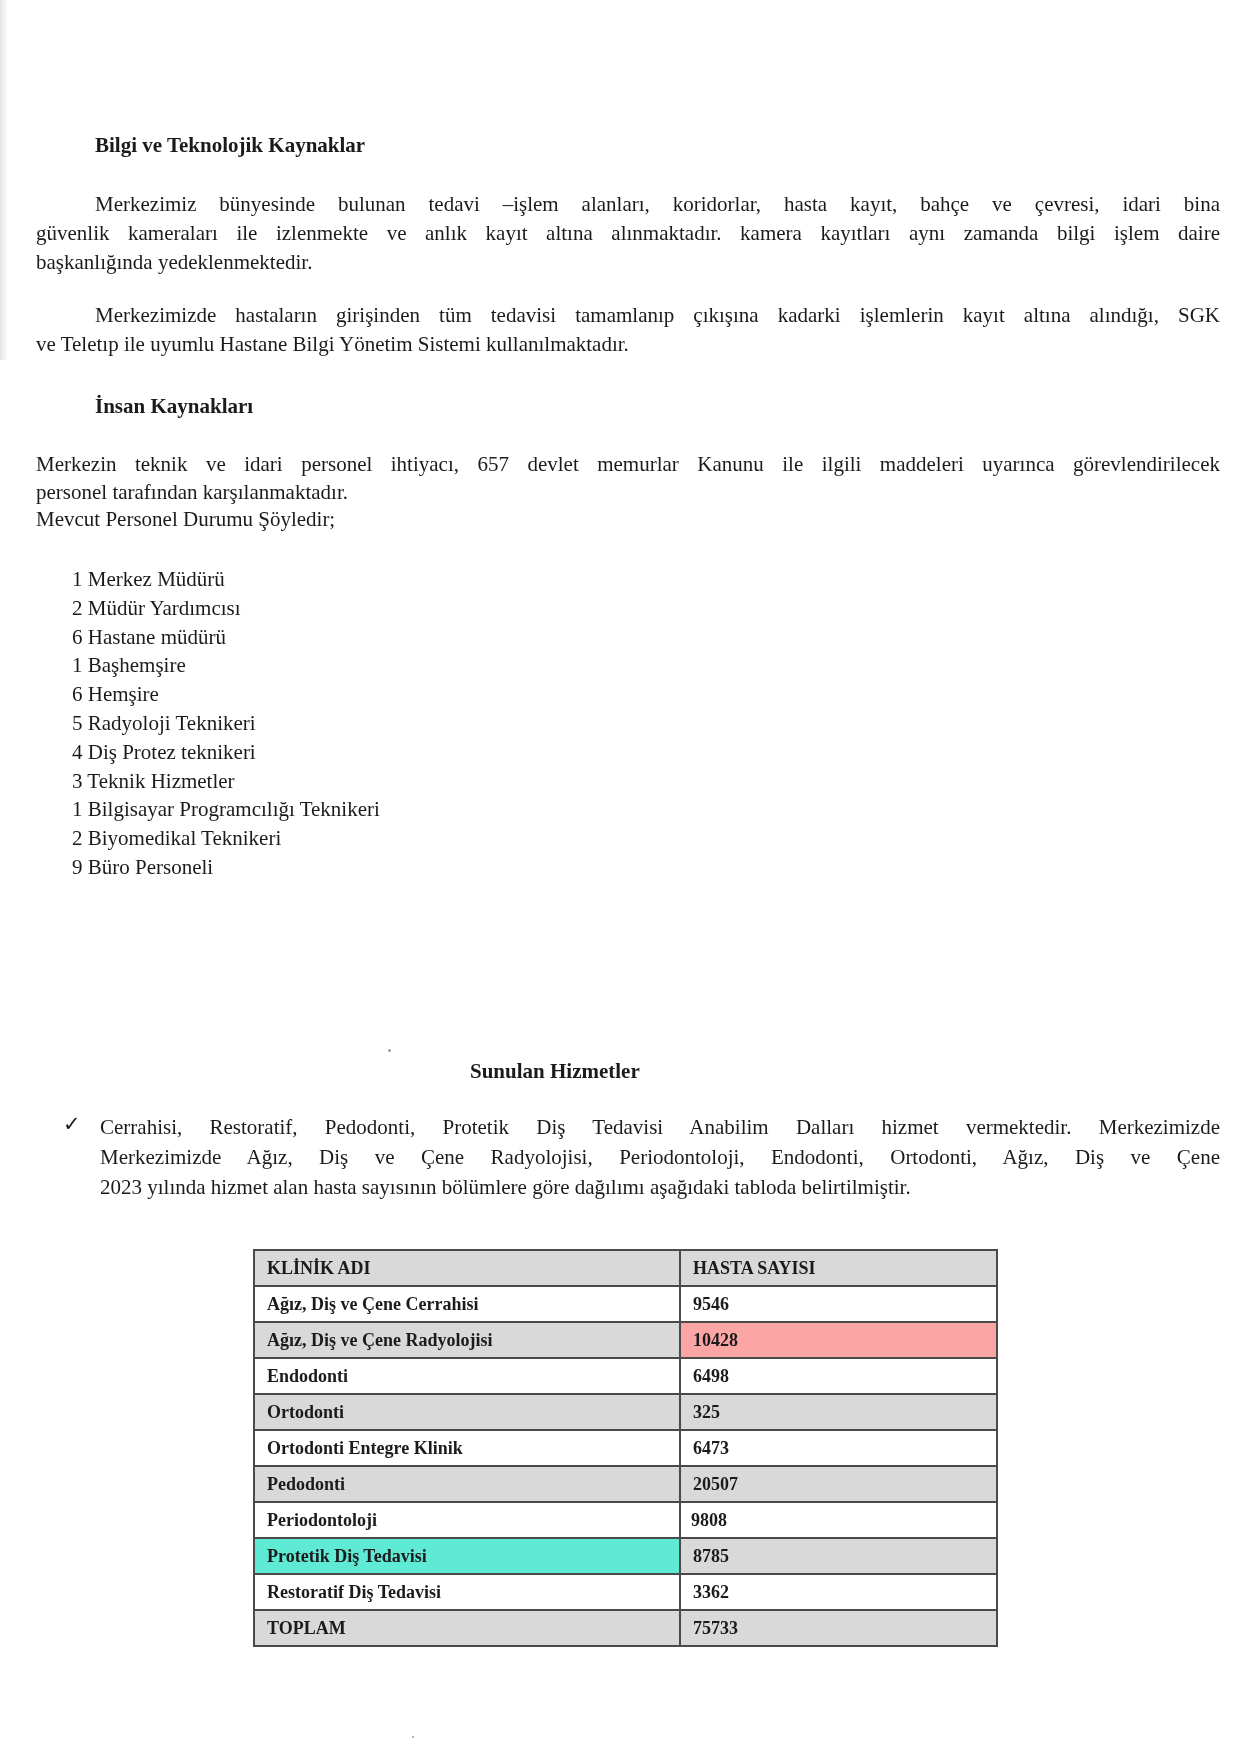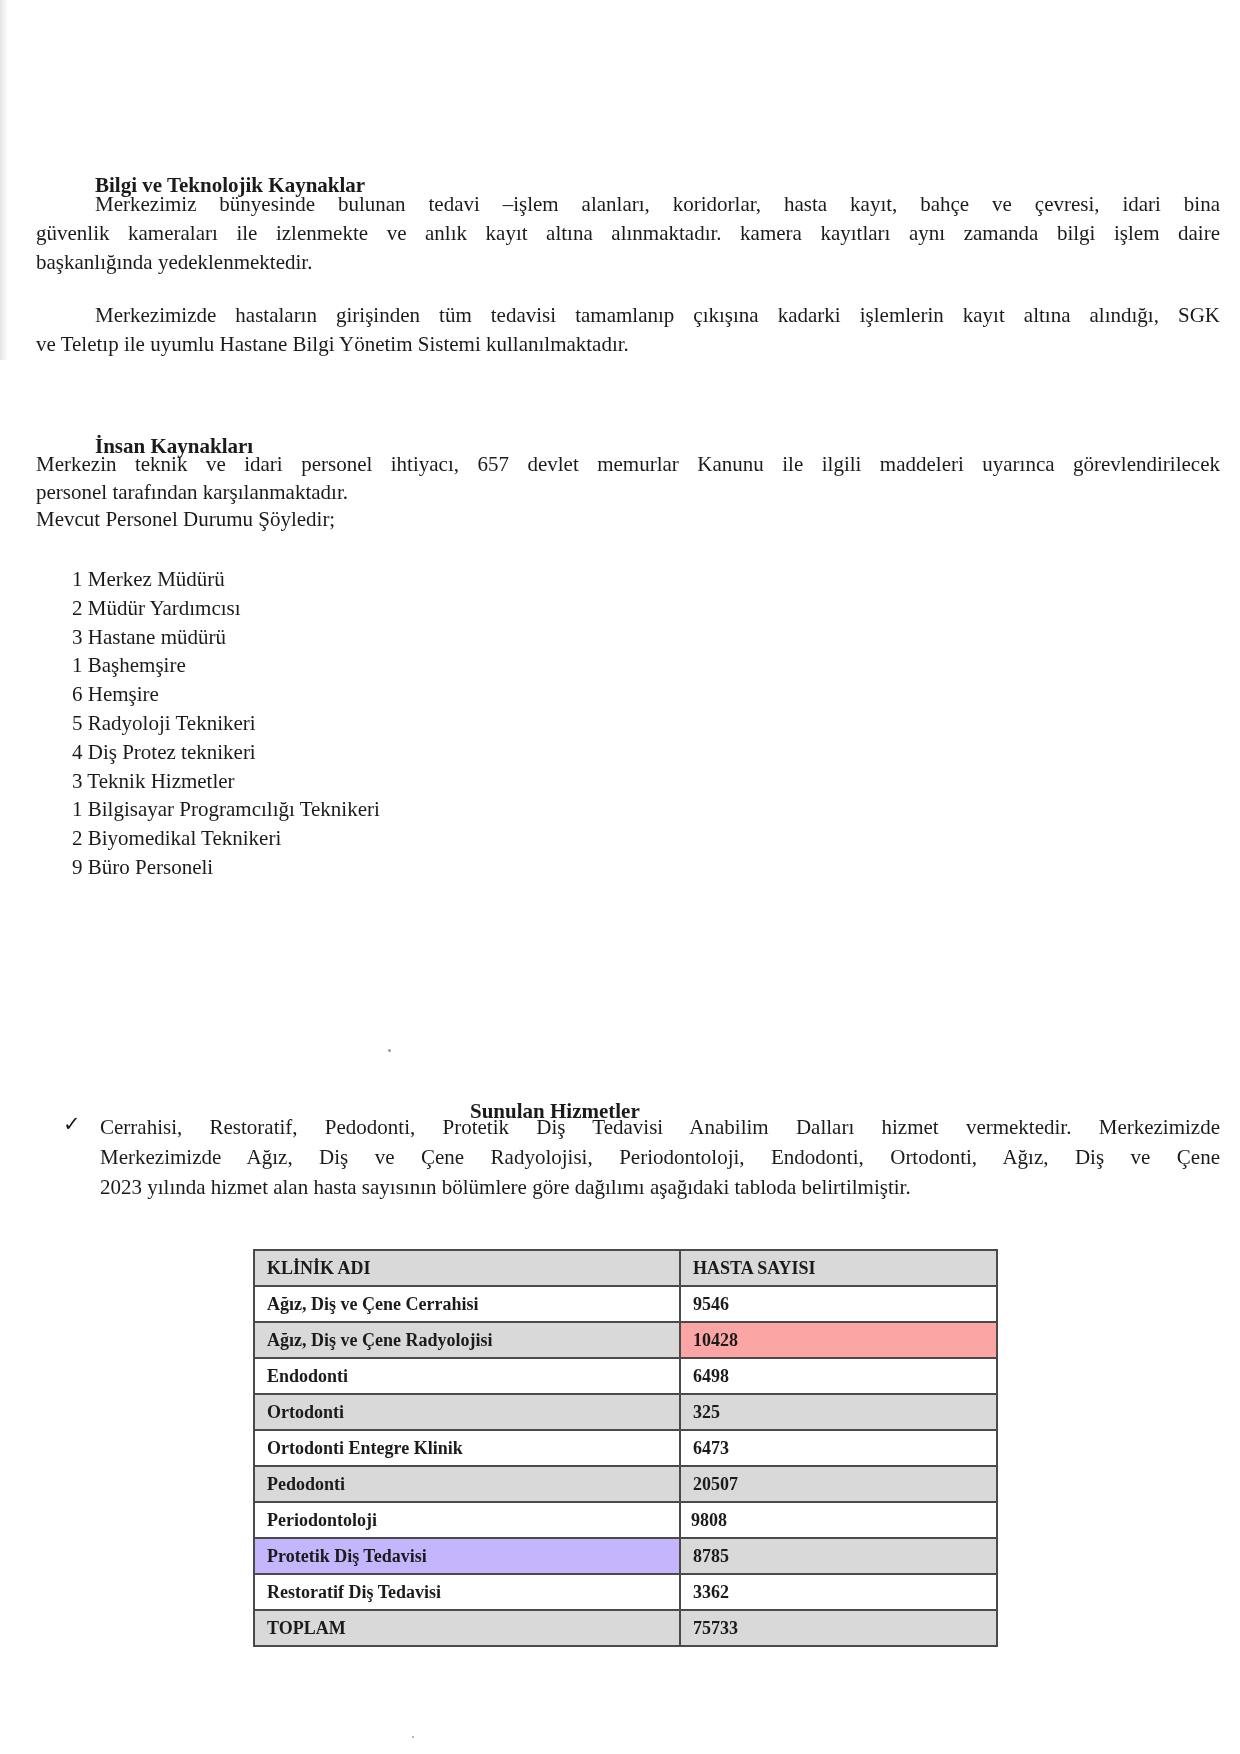--- a/index.html
+++ b/index.html
@@ -7,21 +7,21 @@
     width: 1240px; height: 1754px; position: relative; overflow: hidden;
     font-family: "Liberation Serif", "DejaVu Serif", serif;
     color: #1b1b1b;
   }
   .scan-edge {
     position: absolute; left: 0; top: 0; width: 8px; height: 360px;
     background: linear-gradient(to right, #e4e4e4, #ffffff);
   }
   .abs { position: absolute; }
   .heading {
-    font-weight: bold; font-size: 21px; line-height: 28px; white-space: nowrap; margin-top: 40px;
+    font-weight: bold; font-size: 21px; line-height: 28px; white-space: nowrap;
   }
   .para {
     font-size: 21px; line-height: 29px; text-align: justify;
   }
   .para .line { display: block; white-space: nowrap; }
   .justify-line {
     display: block; text-align: justify; text-align-last: justify; white-space: normal;
   }
   .list { font-size: 21px; line-height: 28.8px; }
   .list .item { white-space: nowrap; display: block; margin-left: 36px; }
@@ -62,21 +62,21 @@
 
 <div class="abs para" style="left:36px; top:451px; width:1184px; line-height:27.5px;">
   <span class="justify-line">Merkezin teknik ve idari personel ihtiyacı, 657 devlet memurlar Kanunu ile ilgili maddeleri uyarınca görevlendirilecek</span>
   <span class="line">personel tarafından karşılanmaktadır.</span>
   <span class="line">Mevcut Personel Durumu Şöyledir;</span>
 </div>
 
 <div class="abs list" style="left:36px; top:565px;">
   <span class="item">1 Merkez Müdürü</span>
   <span class="item">2 Müdür Yardımcısı</span>
-  <span class="item">3 Hastane müdürü</span>
+  <span class="item">6 Hastane müdürü</span>
   <span class="item">1 Başhemşire</span>
   <span class="item">6 Hemşire</span>
   <span class="item">5 Radyoloji Teknikeri</span>
   <span class="item">4 Diş Protez teknikeri</span>
   <span class="item">3 Teknik Hizmetler</span>
   <span class="item">1 Bilgisayar Programcılığı Teknikeri</span>
   <span class="item">2 Biyomedikal Teknikeri</span>
   <span class="item">9 Büro Personeli</span>
 </div>
 
@@ -118,21 +118,21 @@
       </tr>
       <tr class="grey">
         <td class="c1" style="background: rgb(217, 217, 217); border-color: rgb(74, 74, 74);">Pedodonti</td>
         <td style="background: rgb(217, 217, 217); border-color: rgb(74, 74, 74);">20507</td>
       </tr>
       <tr>
         <td class="c1" style="border-color: rgb(74, 74, 74);">Periodontoloji</td>
         <td style="border-color: rgb(74, 74, 74); padding-left: 10px;">9808</td>
       </tr>
       <tr class="grey">
-        <td class="c1" style="background: #c4b5fd; border-color: rgb(74, 74, 74);">Protetik Diş Tedavisi</td>
+        <td class="c1" style="background: #5eead4; border-color: rgb(74, 74, 74);">Protetik Diş Tedavisi</td>
         <td style="background: rgb(217, 217, 217); border-color: rgb(74, 74, 74);">8785</td>
       </tr>
       <tr>
         <td class="c1" style="border-color: rgb(74, 74, 74);">Restoratif Diş Tedavisi</td>
         <td style="border-color: rgb(74, 74, 74);">3362</td>
       </tr>
       <tr class="grey">
         <td class="c1" style="background: rgb(217, 217, 217); border-color: rgb(74, 74, 74);">TOPLAM</td>
         <td style="background: rgb(217, 217, 217); border-color: rgb(74, 74, 74);">75733</td>
       </tr>

